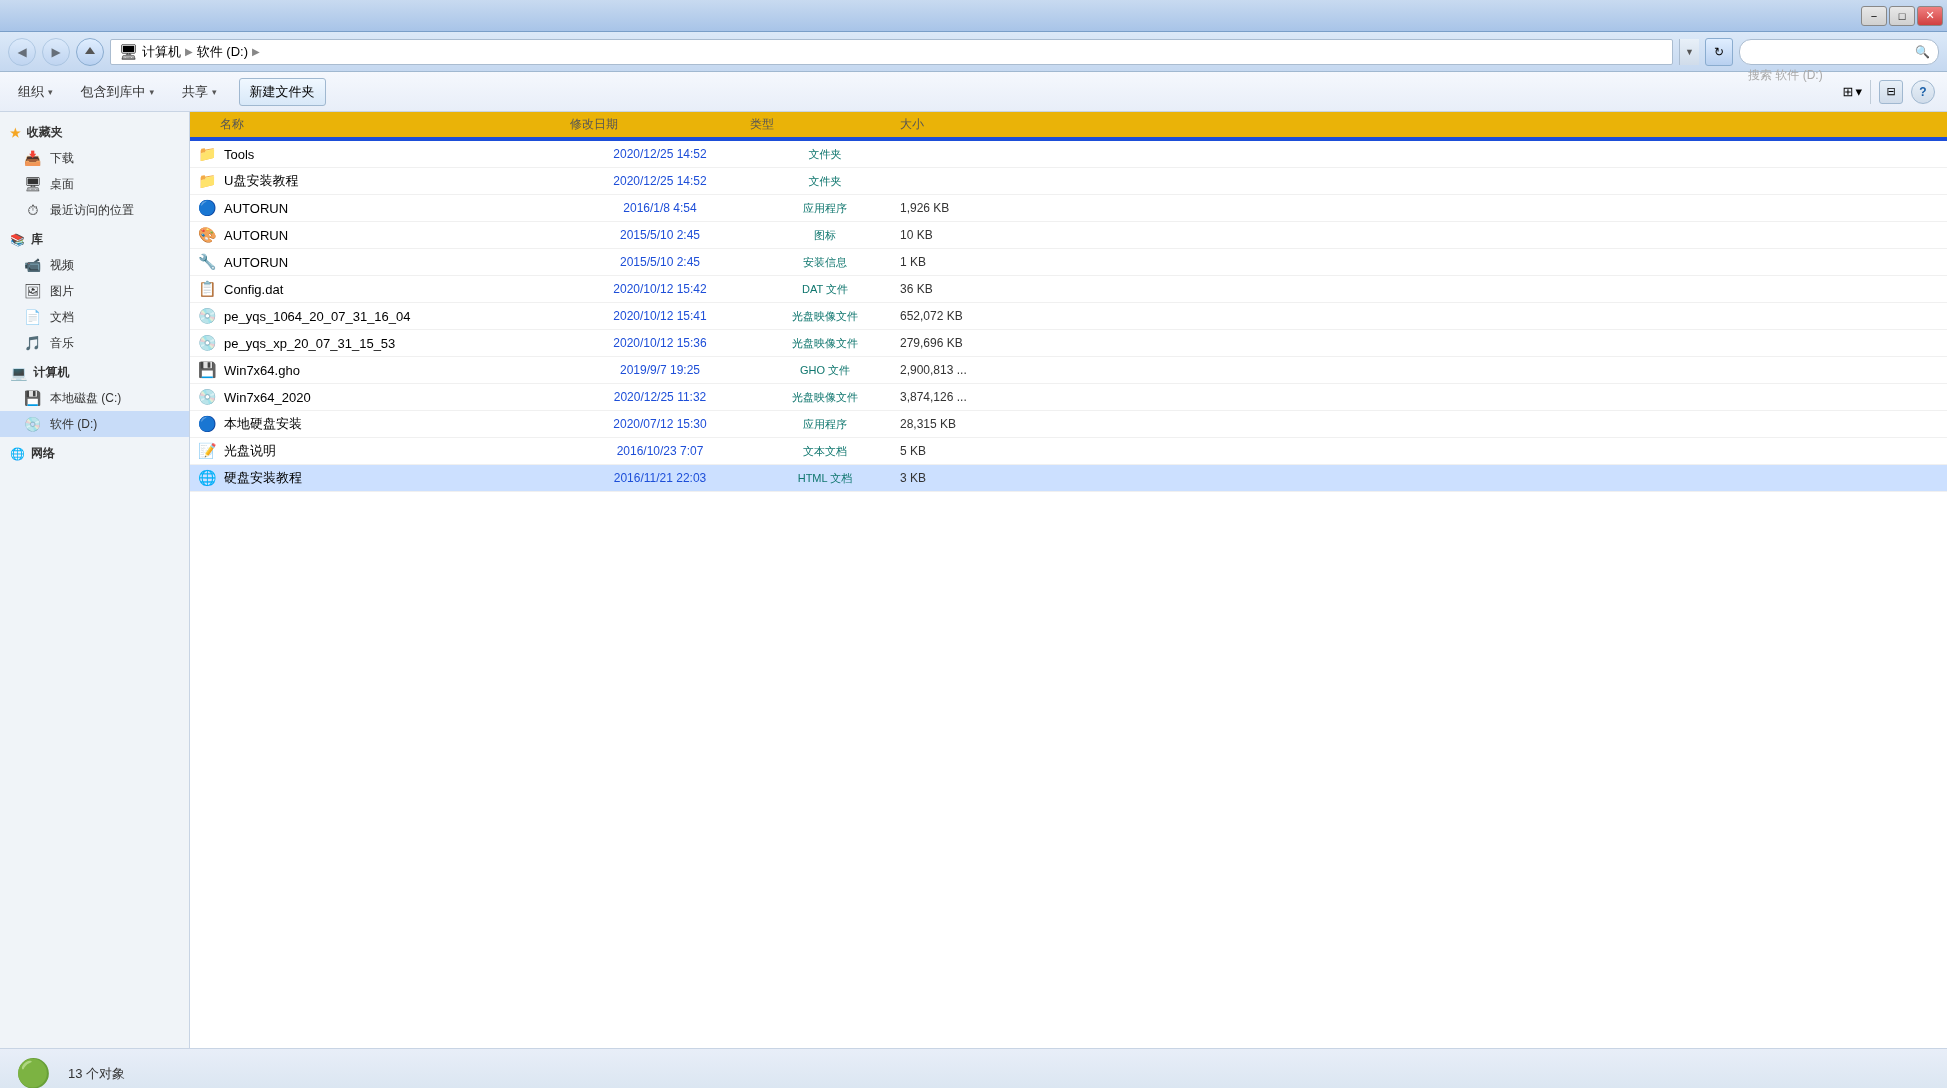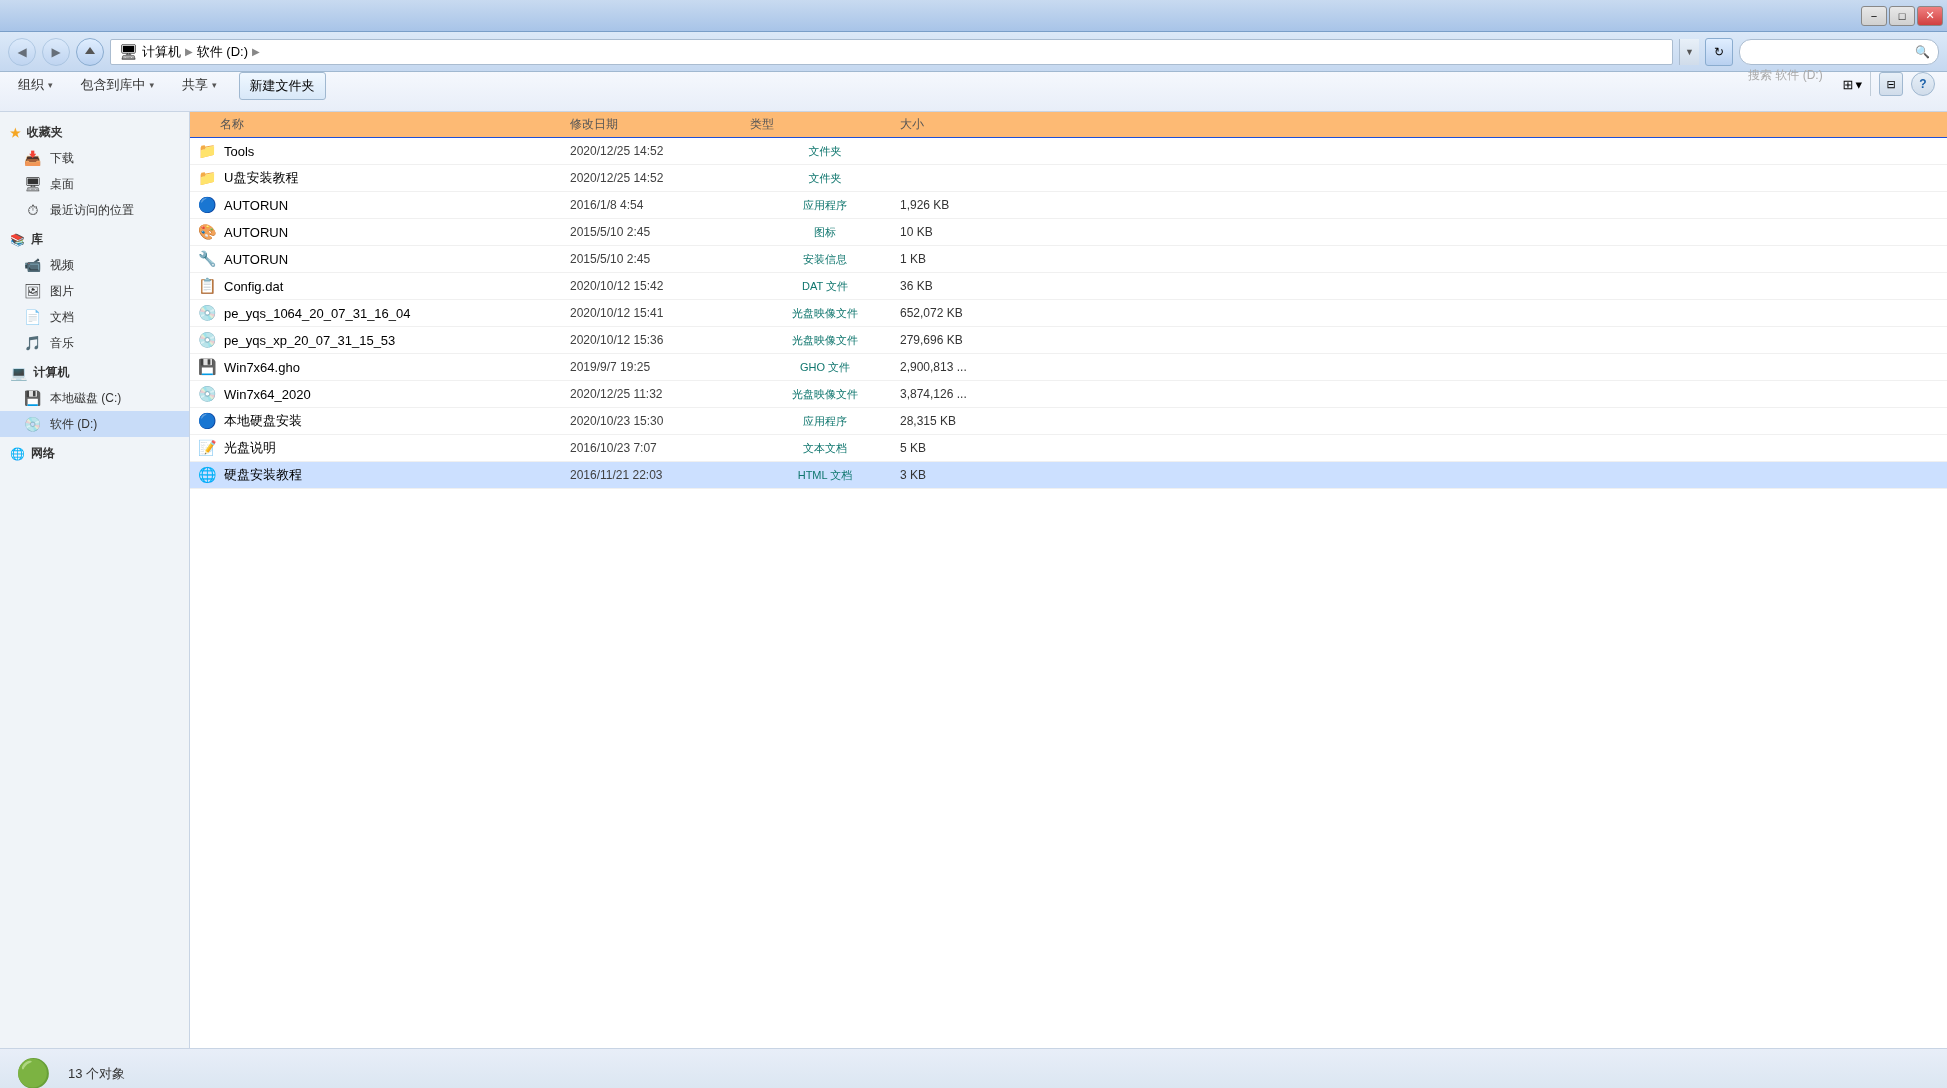--- a/index.html
+++ b/index.html
@@ -115,21 +115,21 @@
       font-size: 12px;
       color: #888;
       gap: 4px;
     }
 
     
     .toolbar {
       height: 40px;
       background: linear-gradient(to bottom, #f5f8fd, #e8eef8);
       display: flex;
-      align-items: flex-start;
+      align-items: center;
       padding: 0 12px;
       gap: 16px;
       border-bottom: 1px solid #c8d4e4;
     }
     .toolbar-item {
       display: flex;
       align-items: center;
       gap: 4px;
       cursor: pointer;
       padding: 4px 6px;
@@ -196,22 +196,22 @@
     
     .file-area {
       flex: 1;
       display: flex;
       flex-direction: column;
       overflow: hidden;
     }
     .column-header {
       display: flex;
       align-items: center;
-      background: #fdba74;
-      border-bottom: 1px solid #1d4ed8;
+      background: #eab308;
+      border-bottom: 4px solid #1d4ed8;
       padding: 4px 0;
       font-size: 12px;
       color: #555;
     }
     .col-name { width: 380px; padding-left: 30px; cursor: pointer; }
     .col-date { width: 180px; cursor: pointer; font-family: Liberation Mono, monospace; }
     .col-type { width: 150px; cursor: pointer; }
     .col-size { width: 130px; text-align: right; padding-right: 20px; cursor: pointer; }
     .col-header-item {
       display: flex;
@@ -242,21 +242,21 @@
     }
     .file-icon {
       width: 20px;
       height: 20px;
       display: flex;
       align-items: center;
       justify-content: center;
       font-size: 15px;
       flex-shrink: 0;
     }
-    .file-date { width: 180px; font-size: 12px; color: #404040; }
+    .file-date { width: 180px; font-size: 12px; color: #1d4ed8; text-align: center; }
     .file-type { width: 150px; font-size: 11px; color: #0f766e; text-align: center; }
     .file-size { width: 130px; font-size: 12px; color: #333; text-align: left; padding-right: 20px; }
 
     
     .status-bar {
       height: 50px;
       background: linear-gradient(to bottom, #e8eef8, #d8e4f0);
       border-top: 1px solid #c8d4e4;
       display: flex;
       align-items: center;
@@ -532,21 +532,21 @@
       </div>
       <div class="file-date">2020/12/25 11:32</div>
       <div class="file-type">光盘映像文件</div>
       <div class="file-size">3,874,126 ...</div>
     </div>
         <div class="file-row">
       <div class="file-name-cell">
         <div class="file-icon icon-exe">🔵</div>
         <span>本地硬盘安装</span>
       </div>
-      <div class="file-date">2020/10/23 15:30</div>
+      <div class="file-date">2020/07/12 15:30</div>
       <div class="file-type">应用程序</div>
       <div class="file-size">28,315 KB</div>
     </div>
         <div class="file-row">
       <div class="file-name-cell">
         <div class="file-icon icon-txt">📝</div>
         <span>光盘说明</span>
       </div>
       <div class="file-date">2016/10/23 7:07</div>
       <div class="file-type">文本文档</div>

